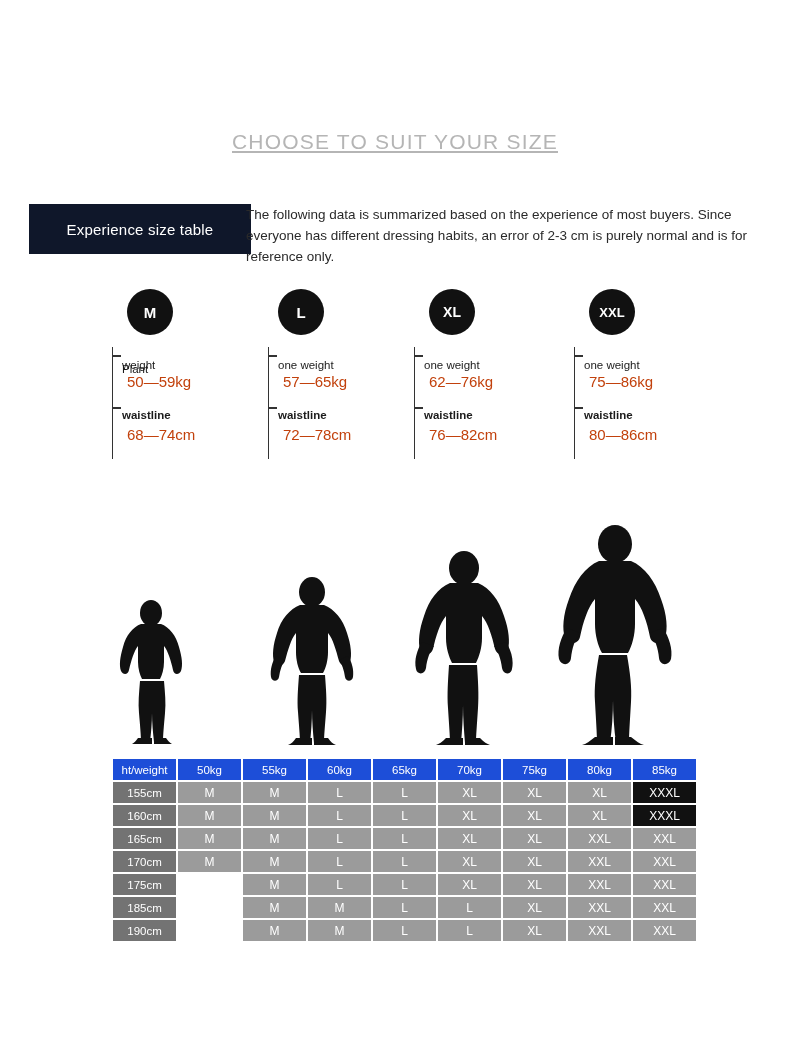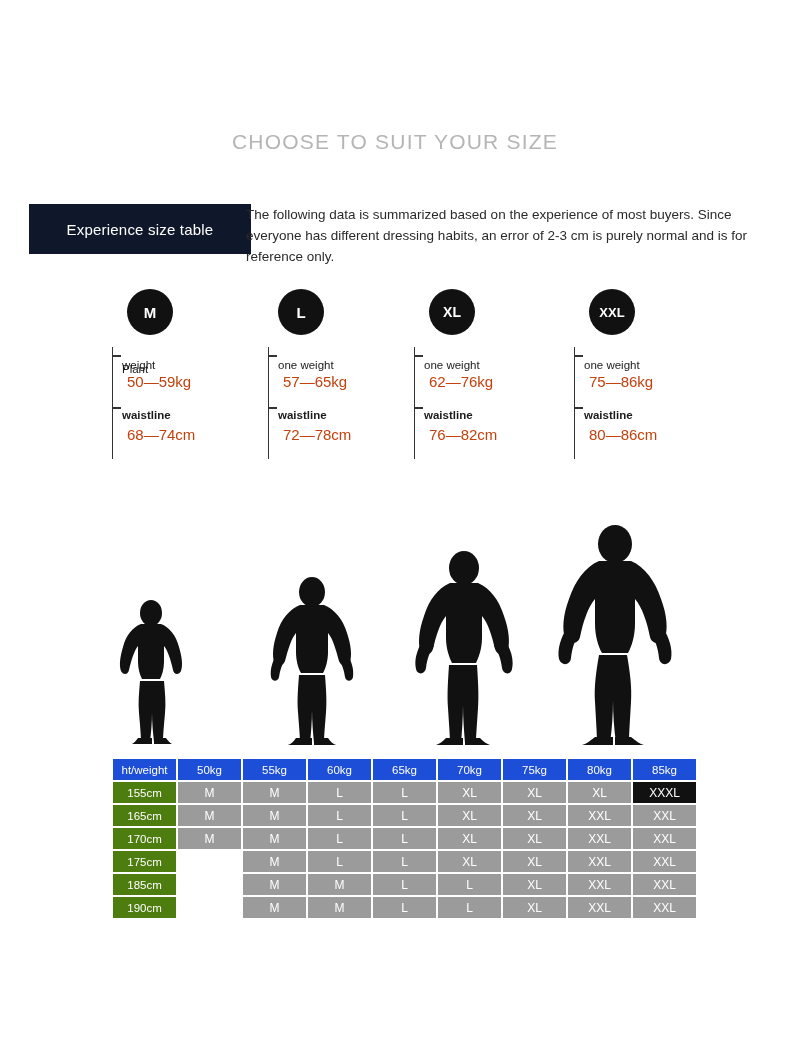--- a/index.html
+++ b/index.html
@@ -21,20 +21,21 @@
   .page-title {
     position: absolute;
     top: 130px;
     left: 0;
     width: 790px;
     text-align: center;
     font-size: 21px;
     letter-spacing: 1.2px;
     color: #b5b5b5;
     font-weight: 400;
+    text-decoration: underline;
   }
 
   
   .exp-label {
     position: absolute;
     left: 29px;
     top: 204px;
     width: 222px;
     height: 50px;
     background: #0f172a;
@@ -157,21 +158,21 @@
     width: 63px;
     height: 21px;
     text-align: center;
     vertical-align: middle;
     font-weight: 400;
     color: #ffffff;
     padding: 0;
   }
   .matrix th.corner,
   .matrix th.col-head { background: #1d4ed8; font-size: 11.5px; }
-  .matrix th.row-head { background: #4d7c0f; font-size: 11.5px; }
+  .matrix th.row-head { background: #737373; font-size: 11.5px; }
   .matrix td.cell-dark { background: #111111; margin-left: 7px; }
   .matrix td.cell-mid  { background: #9b9b9b; }
   .matrix td.cell-blank { background: transparent; }
 </style>
 </head>
 <body>
 
 <div class="page-title">CHOOSE TO SUIT YOUR SIZE</div>
 
 <div class="exp-label">Experience size table</div>
@@ -324,20 +325,31 @@
       <td class="cell-mid">M</td>
       <td class="cell-mid">M</td>
       <td class="cell-mid">L</td>
       <td class="cell-mid">L</td>
       <td class="cell-mid">XL</td>
       <td class="cell-mid">XL</td>
       <td class="cell-mid">XL</td>
       <td class="cell-dark">XXXL</td>
     </tr>
     <tr>
+      <th class="row-head">160cm</th>
+      <td class="cell-mid">M</td>
+      <td class="cell-mid">M</td>
+      <td class="cell-mid">L</td>
+      <td class="cell-mid">L</td>
+      <td class="cell-mid">XL</td>
+      <td class="cell-mid">XL</td>
+      <td class="cell-mid">XL</td>
+      <td class="cell-dark">XXXL</td>
+    </tr>
+    <tr>
       <th class="row-head">165cm</th>
       <td class="cell-mid">M</td>
       <td class="cell-mid">M</td>
       <td class="cell-mid">L</td>
       <td class="cell-mid">L</td>
       <td class="cell-mid">XL</td>
       <td class="cell-mid">XL</td>
       <td class="cell-mid">XXL</td>
       <td class="cell-mid">XXL</td>
     </tr>

